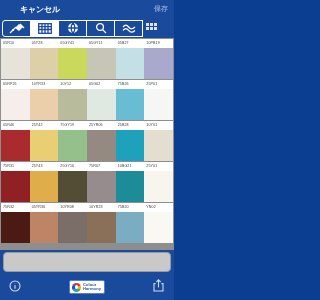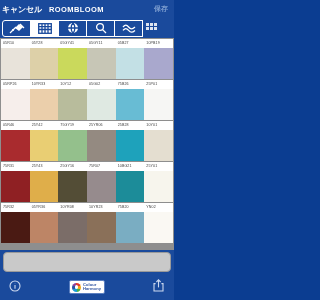--- a/index.html
+++ b/index.html
@@ -14,21 +14,21 @@
     position:relative;
     display:flex; flex-direction:column;
     background:#1a4a9c;
   }
 
   
   .navbar {
     height:18px; flex:0 0 18px;
     background:#1a4a9c;
     display:flex; align-items:center;
-    padding:0 2px;
+    padding:0 20px;
     position:relative;
   }
   .nav-cancel {
     font-size:8px; color:#ffffff; font-weight:bold;
     letter-spacing:-0.2px; white-space:nowrap;
   }
   .nav-title {
     font-size:7.5px; color:#ffffff; font-weight:bold;
     letter-spacing:0.4px; margin-left:7px; white-space:nowrap;
   }
@@ -155,21 +155,20 @@
     letter-spacing:0.1px; white-space:nowrap;
   }
 </style>
 </head>
 <body>
 
 <div id="app">
 
   <div class="navbar">
     <span class="nav-cancel">キャンセル</span>
-    <span class="nav-title">ROOMBLOOM</span>
     <span class="nav-save">保存</span>
   </div>
 
   <div class="toolbar">
 
     <div class="tb-btn">
       <span>
         <svg width="16" height="11" viewBox="0 0 16 11">
           <path class="gl" d="M1 10 L7 4"></path>
           <path class="gf" d="M6 5 L10 1 L14 4 L10 8 Z"></path>

